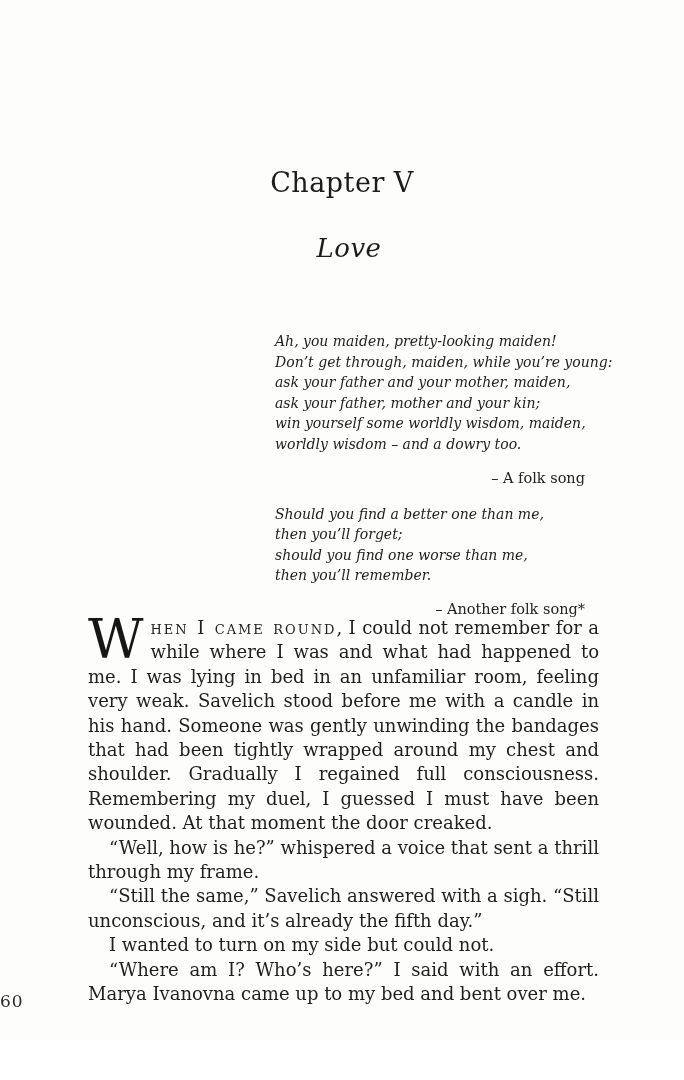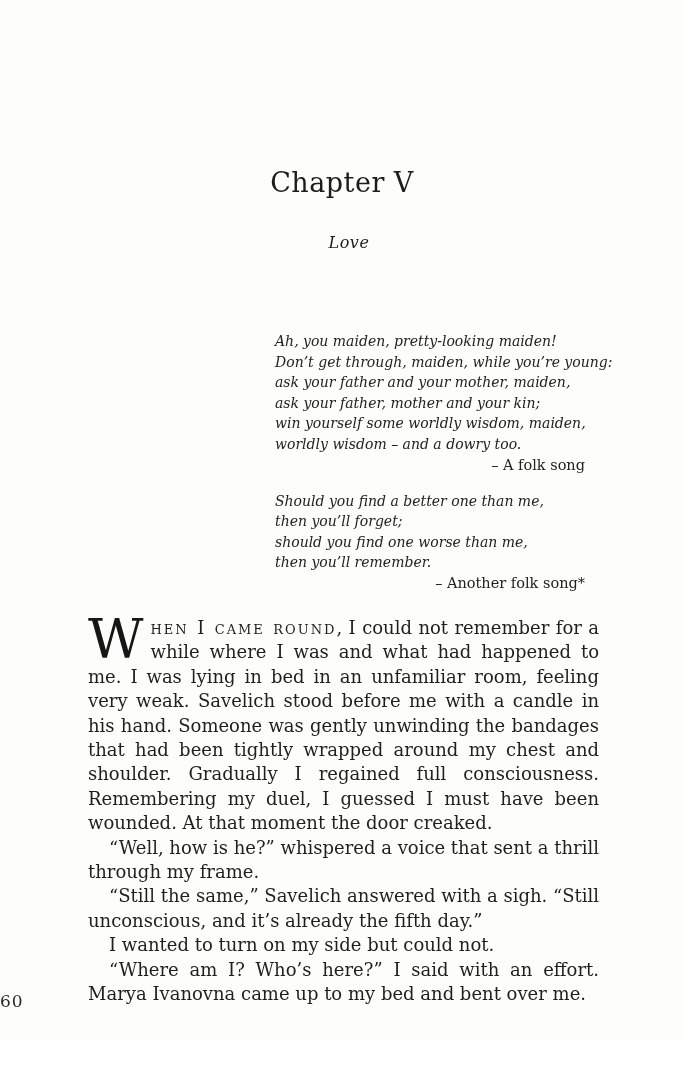--- a/index.html
+++ b/index.html
@@ -28,21 +28,21 @@
     letter-spacing: 0.5px;
     color: #1c1c1c;
   }
   .chapter-subtitle {
     position: absolute;
     top: 233px;
     left: 0;
     right: 0;
     text-align: center;
     font-style: italic;
-    font-size: 16px;
+    font-size: 26px;
     letter-spacing: 0.5px;
     color: #1c1c1c;
     margin-left: 14px;
   }
 
   
   .epigraphs {
     position: absolute;
     top: 331px;
     left: 275px;
@@ -53,21 +53,21 @@
     font-size: 14px;
     line-height: 20.6px;
     white-space: nowrap;
     color: #222;
   }
   .ep-attribution {
     text-align: right;
     font-style: normal;
     font-size: 14.5px;
     line-height: 20px;
-    margin-top: 0;
+    margin-top: 13px;
     color: #222;
   }
   .epigraph-1 { margin-bottom: 16px; }
 
   
   .body-text {
     position: absolute;
     top: 616px;
     left: 88px;
     width: 511px;

